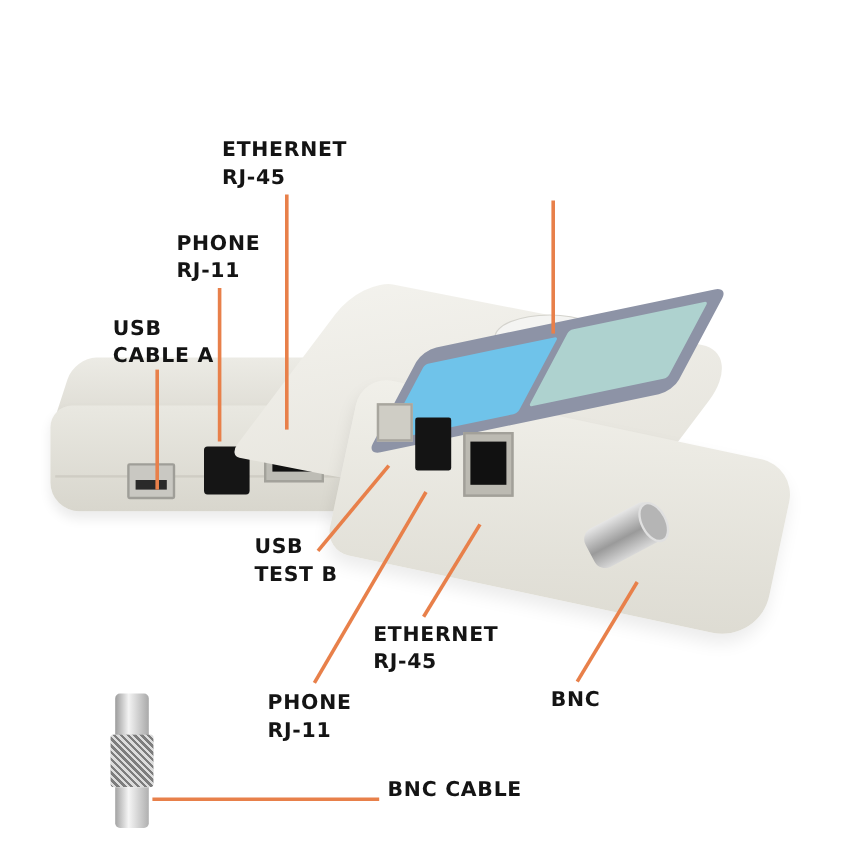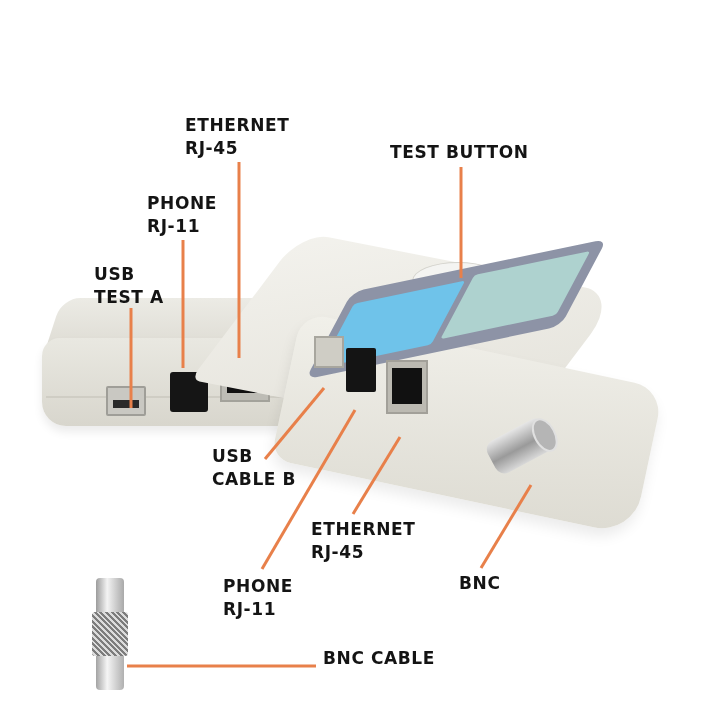--- a/index.html
+++ b/index.html
@@ -90,28 +90,25 @@
   <div class="label" style="left:185px;top:78px;">
     <span>ETHERNET</span>
     <span>RJ-45</span>
   </div>
   <div class="label" style="left:147px;top:156px;">
     <span>PHONE</span>
     <span>RJ-11</span>
   </div>
   <div class="label" style="left:94px;top:227px;">
     <span>USB</span>
-    <span>TEST A</span>
-  </div>
-  <div class="label" style="left:390px;top:105px;">
-    <span>TEST BUTTON</span>
+    <span>CABLE A</span>
   </div>
   <div class="label" style="left:212px;top:409px;">
     <span>USB</span>
-    <span>CABLE B</span>
+    <span>TEST B</span>
   </div>
   <div class="label" style="left:311px;top:482px;">
     <span>ETHERNET</span>
     <span>RJ-45</span>
   </div>
   <div class="label" style="left:223px;top:539px;">
     <span>PHONE</span>
     <span>RJ-11</span>
   </div>
   <div class="label" style="left:459px;top:536px;text-align:right;">

